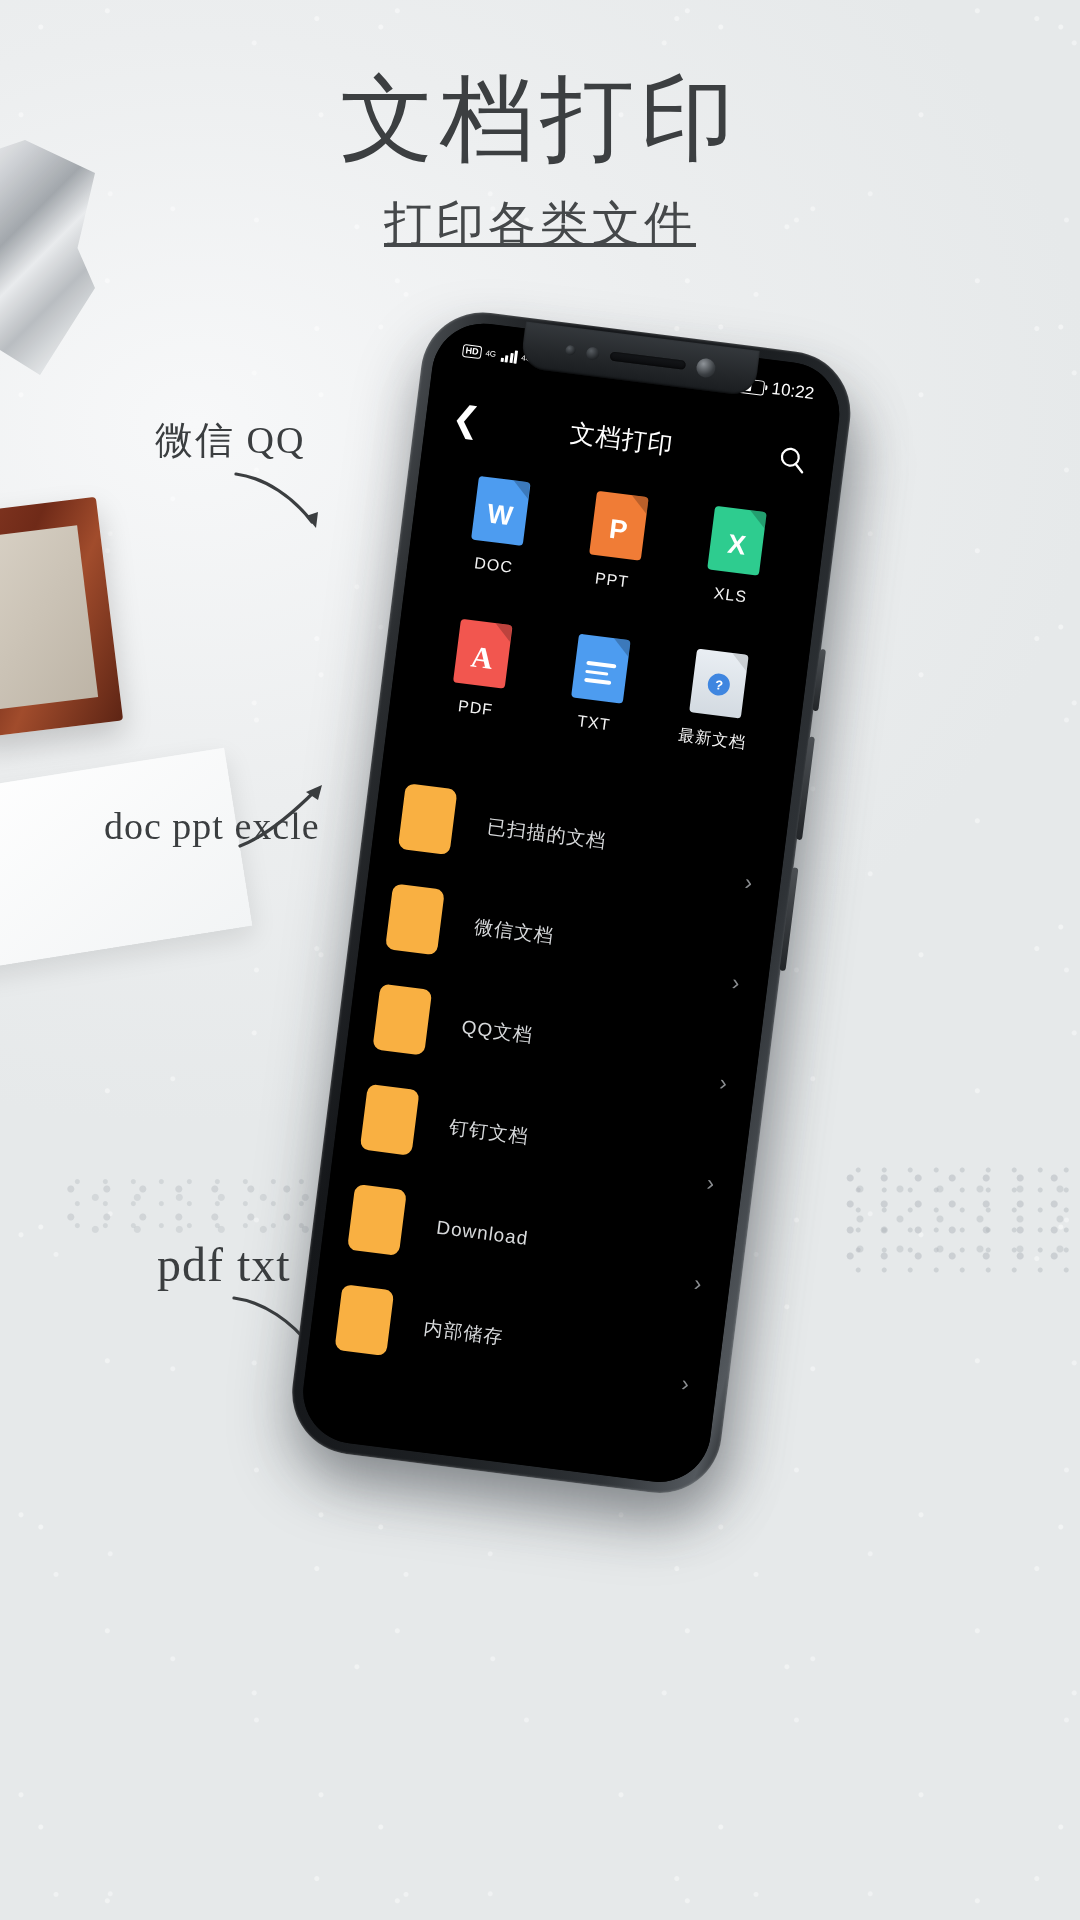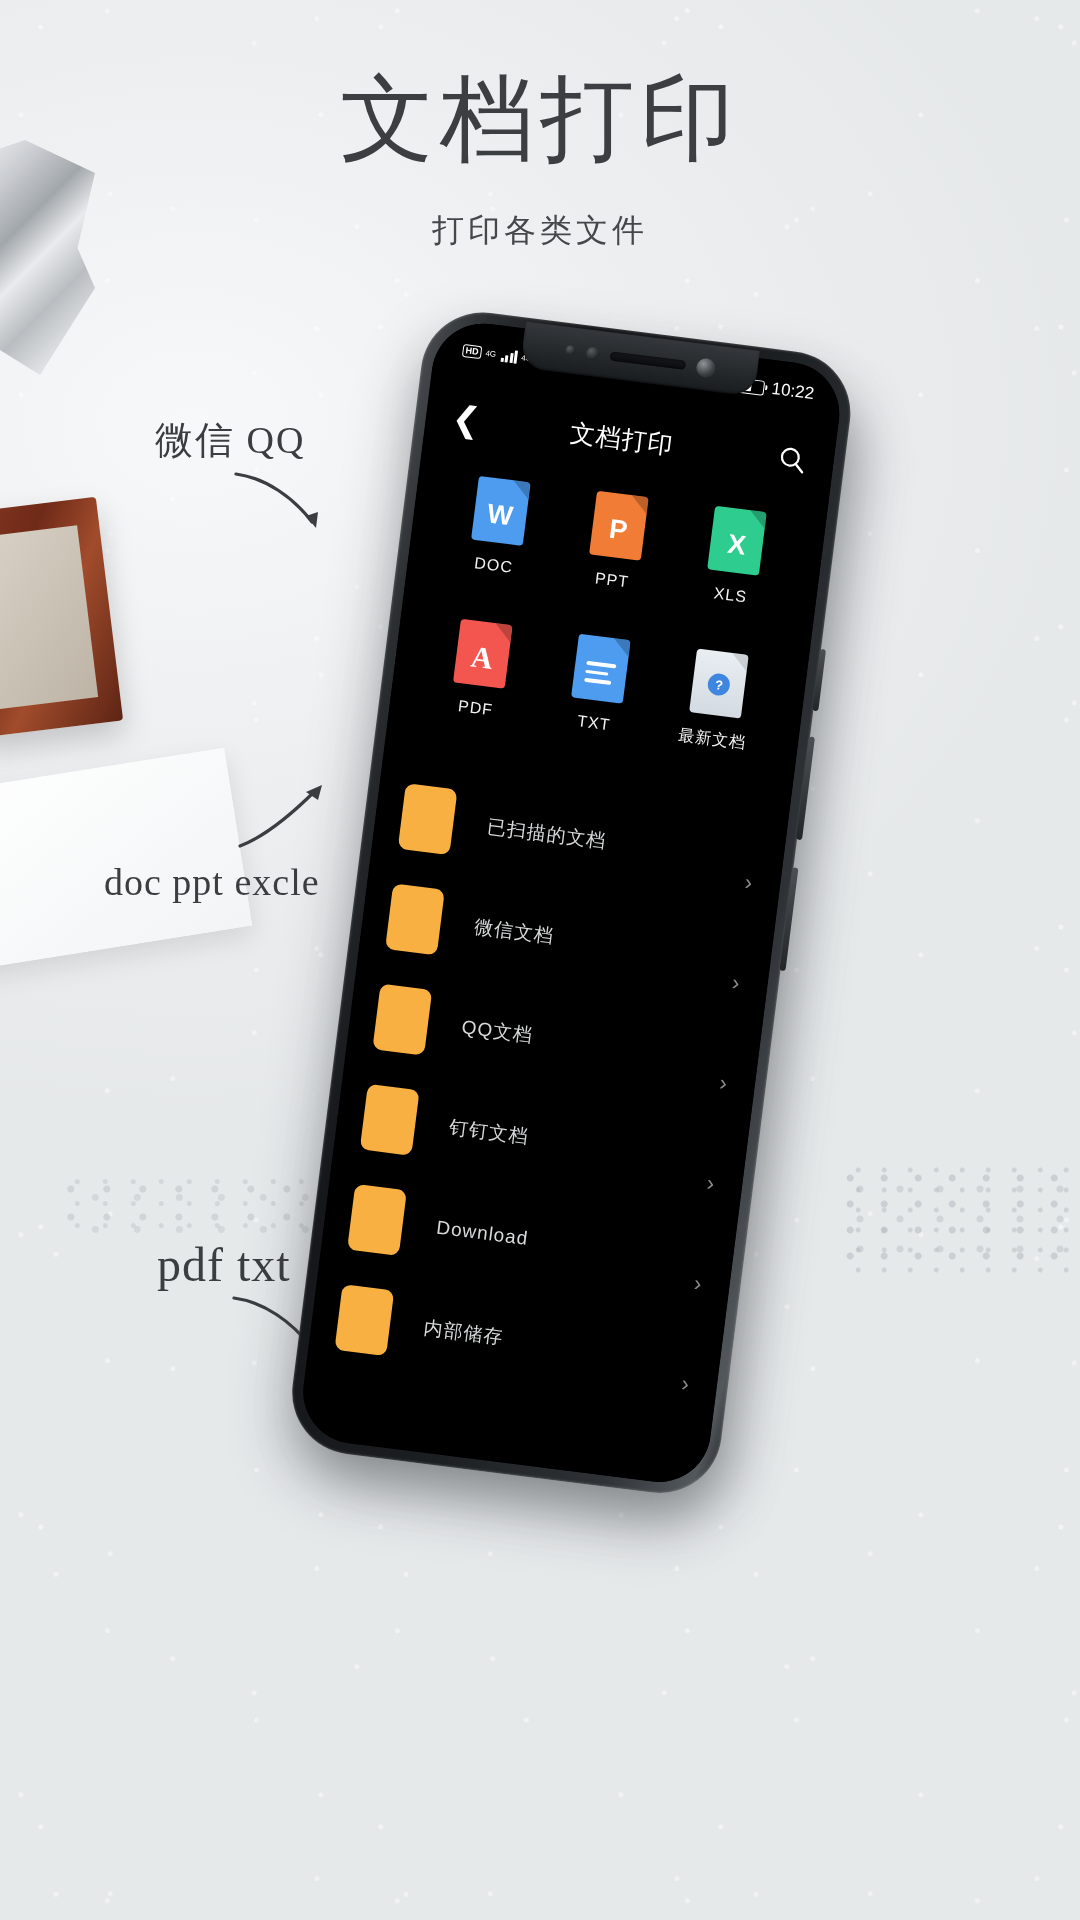--- a/index.html
+++ b/index.html
@@ -38,31 +38,31 @@
 
   
   #headline{
     position:absolute;left:0;right:0;top:72px;text-align:center;
     font-family:"Liberation Serif","DejaVu Serif",serif;
   }
   #headline .h1{
     font-size:94px;line-height:1;color:#3c3f41;letter-spacing:6px;font-weight:400;
   }
   #headline .h2{
-    margin-top:43px;font-size:32px;color:#45484a;letter-spacing:4px;font-weight:400;
+    margin-top:26px;font-size:48px;color:#45484a;letter-spacing:4px;font-weight:400;text-decoration:underline;
   }
 
   
   .anno{
     position:absolute;
     font-family:"Liberation Serif","DejaVu Serif",serif;
     color:#3b3e40;white-space:nowrap;
   }
   #anno1{left:155px;top:415px;font-size:38px;letter-spacing:2px;}
-  #anno2{left:104px;top:860px;font-size:38px;letter-spacing:1px;}
+  #anno2{left:104px;top:804px;font-size:38px;letter-spacing:1px;}
   #anno3{left:157px;top:1237px;font-size:48px;letter-spacing:1px;}
 
   .arrow{position:absolute;pointer-events:none;}
   #arrow1{left:232px;top:468px;}
   #arrow2{left:236px;top:780px;}
   #arrow3{left:230px;top:1292px;}
 
   
   #crystal{
     position:absolute;left:-30px;top:140px;width:125px;height:235px;

